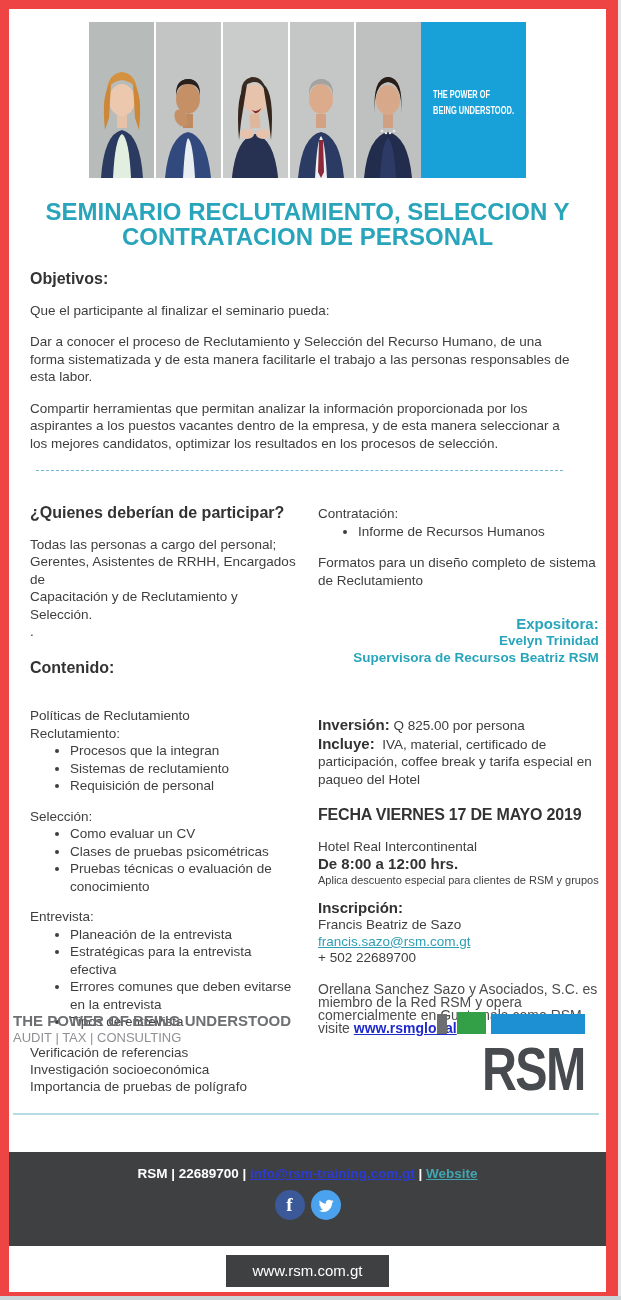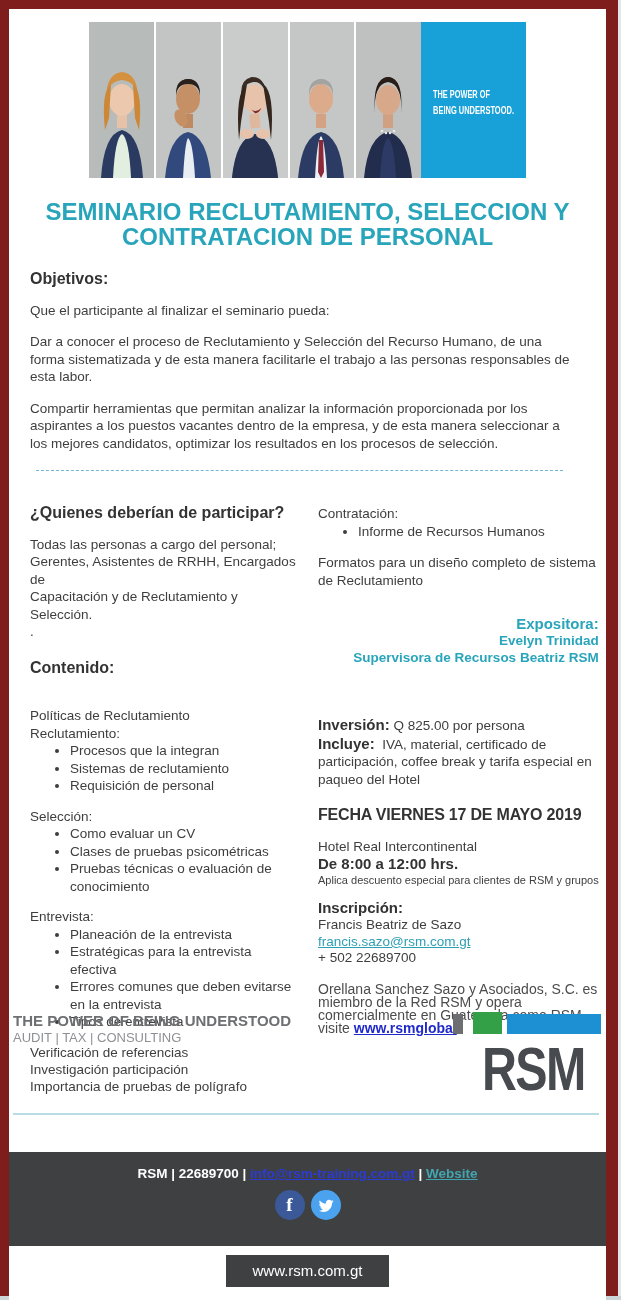--- a/index.html
+++ b/index.html
@@ -1,21 +1,21 @@
 <!DOCTYPE html>
 <html><head>
 <meta charset="utf-8">
 <style>
   html,body { margin:0; padding:0; }
   body {
     width:621px; height:1300px;
     font-family:"Liberation Sans", sans-serif;
     background:#3e4042;
   }
-  .frame { position:relative; width:621px; height:1300px; background:#7f1d1d; overflow:hidden; }
+  .frame { position:relative; width:621px; height:1300px; background:#ef4444; overflow:hidden; }
   .edge-right { position:absolute; top:0; right:0; width:3px; height:100%; background:#e3e6e6; }
   .edge-bottom { position:absolute; bottom:0; left:0; width:100%; height:4px; background:#ccd5d7; }
 
   .content {
     position:absolute; left:9px; top:9px; width:597px; height:1283px;
     background:#ffffff; color:#3e3e3e;
   }
 
   
   .banner { display:block; width:437px; height:156px; margin:13px auto 0; }
@@ -59,21 +59,21 @@
   .inscripcion { margin-top:12px; }
   .ins-h { font-size:15px; font-weight:bold; color:#333; line-height:18px; }
   a.link-teal { color:#2d9fb3; text-decoration:underline; }
   .legal { margin-top:16px; font-size:14px; line-height:13px; color:#4c4c4c; margin-right:-4px; }
   a.link-blue { color:#1f2ac8; text-decoration:underline; font-weight:bold; }
 
   
   .brand-footer { position:absolute; left:0; right:0; top:1003px; height:100px; }
   .bf-tagline { padding-left:4px; font-size:15px; font-weight:bold; color:#6e6f72; line-height:18px; }
   .bf-services { padding-left:4px; font-size:13px; color:#8f9093; line-height:16px; }
-  .rsm-logo { position:absolute; top:0; right:5px; }
+  .rsm-logo { position:absolute; top:0; right:21px; text-align:right; }
   .blocks { font-size:0; }
   .blk { display:inline-block; vertical-align:bottom; }
   .blk-gray { width:10px; height:20px; background:#6d6e71; margin-right:10px; }
   .blk-green { width:29px; height:22px; background:#33a048; margin-right:5px; }
   .blk-blue { width:94px; height:20px; background:#1c90d2; }
   .rsm-word { margin-top:10px; font-size:62px; font-weight:bold; color:#474a4e; line-height:50px; letter-spacing:-2px;
               display:inline-block; transform:scaleX(0.78); transform-origin:right center; }
   .teal-rule { position:absolute; left:4px; right:7px; top:1104px; border-top:2px solid #b7dce3; }
 
   
@@ -82,21 +82,21 @@
   a.cb-email { color:#2c3bd4; text-decoration:underline; }
   a.cb-website { color:#43a5b0; text-decoration:underline; }
   .socials { margin-top:9px; }
   .soc { display:inline-block; width:30px; height:30px; border-radius:50%; margin:0 3px; position:relative; vertical-align:top; cursor:pointer; }
   .soc-fb { background:#3b5998; }
   .soc-tw { background:#4ba3f0; }
   .fb-glyph { position:absolute; left:0; top:4px; width:100%; text-align:center; color:#fff; font-weight:bold; font-size:19px; line-height:22px; font-family:"Liberation Serif", serif; }
   .tw-svg { position:absolute; left:7px; top:8px; }
 
   
-  .bottom-strip { position:absolute; left:0; right:0; top:1237px; height:55px; background:#fff; text-align:center; }
+  .bottom-strip { position:absolute; left:0; right:0; top:1237px; height:46px; background:#fff; text-align:center; }
   .url-button { display:inline-block; margin-top:9px; background:#3e4042; color:#fff; font-size:15px; line-height:16px; padding:8px 26px; cursor:pointer; }
 </style>
 </head>
 <body>
 
 <div class="frame">
   <div class="edge-right"></div>
   <div class="edge-bottom"></div>
 
   <div class="content">
@@ -228,21 +228,21 @@
             <ul class="blist">
               <li>Planeación de la entrevista</li>
               <li>Estratégicas para la entrevista efectiva</li>
               <li>Errores comunes que deben evitarse en la entrevista</li>
               <li>Tipos de entrevista</li>
             </ul>
           </div>
 
           <div class="tail-lines">
             <div>Verificación de referencias</div>
-            <div>Investigación participación</div>
+            <div>Investigación socioeconómica</div>
             <div>Importancia de pruebas de polígrafo</div>
           </div>
         </div>
 
         <div class="col-right">
           <div class="lines" style="margin-top:10px;">
             <div>Contratación:</div>
             <ul class="blist">
               <li>Informe de Recursos Humanos</li>
             </ul>

